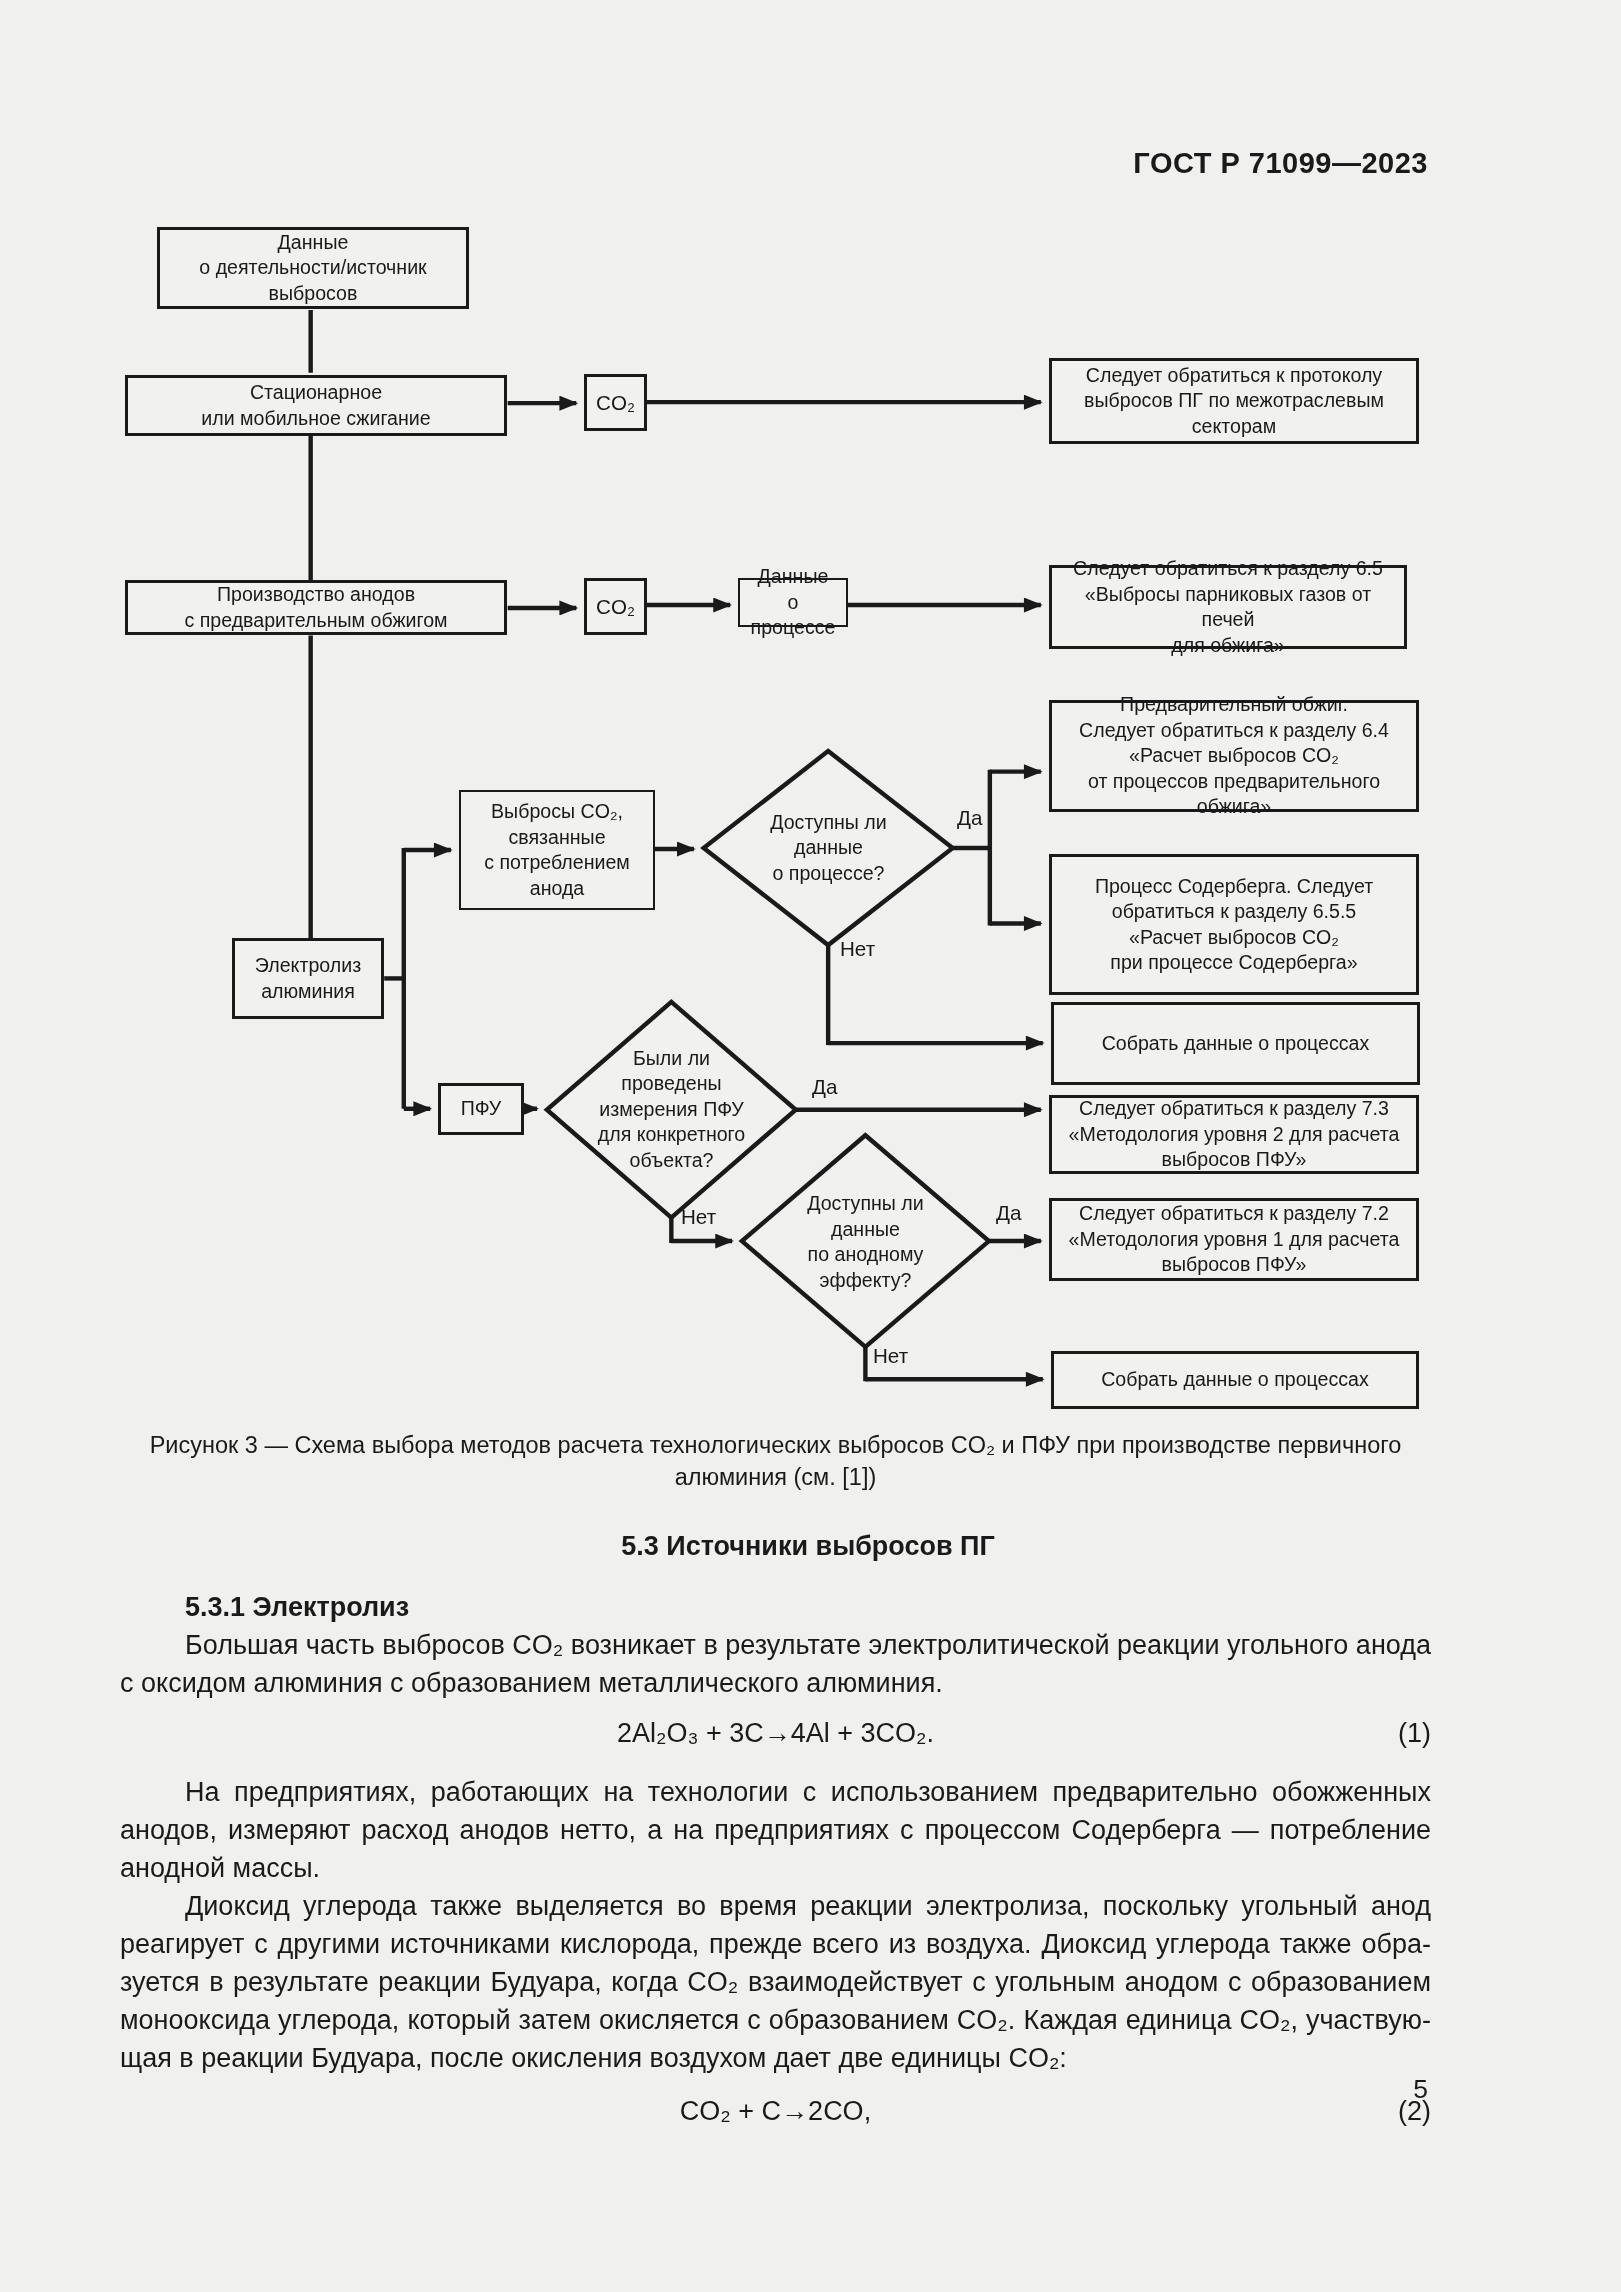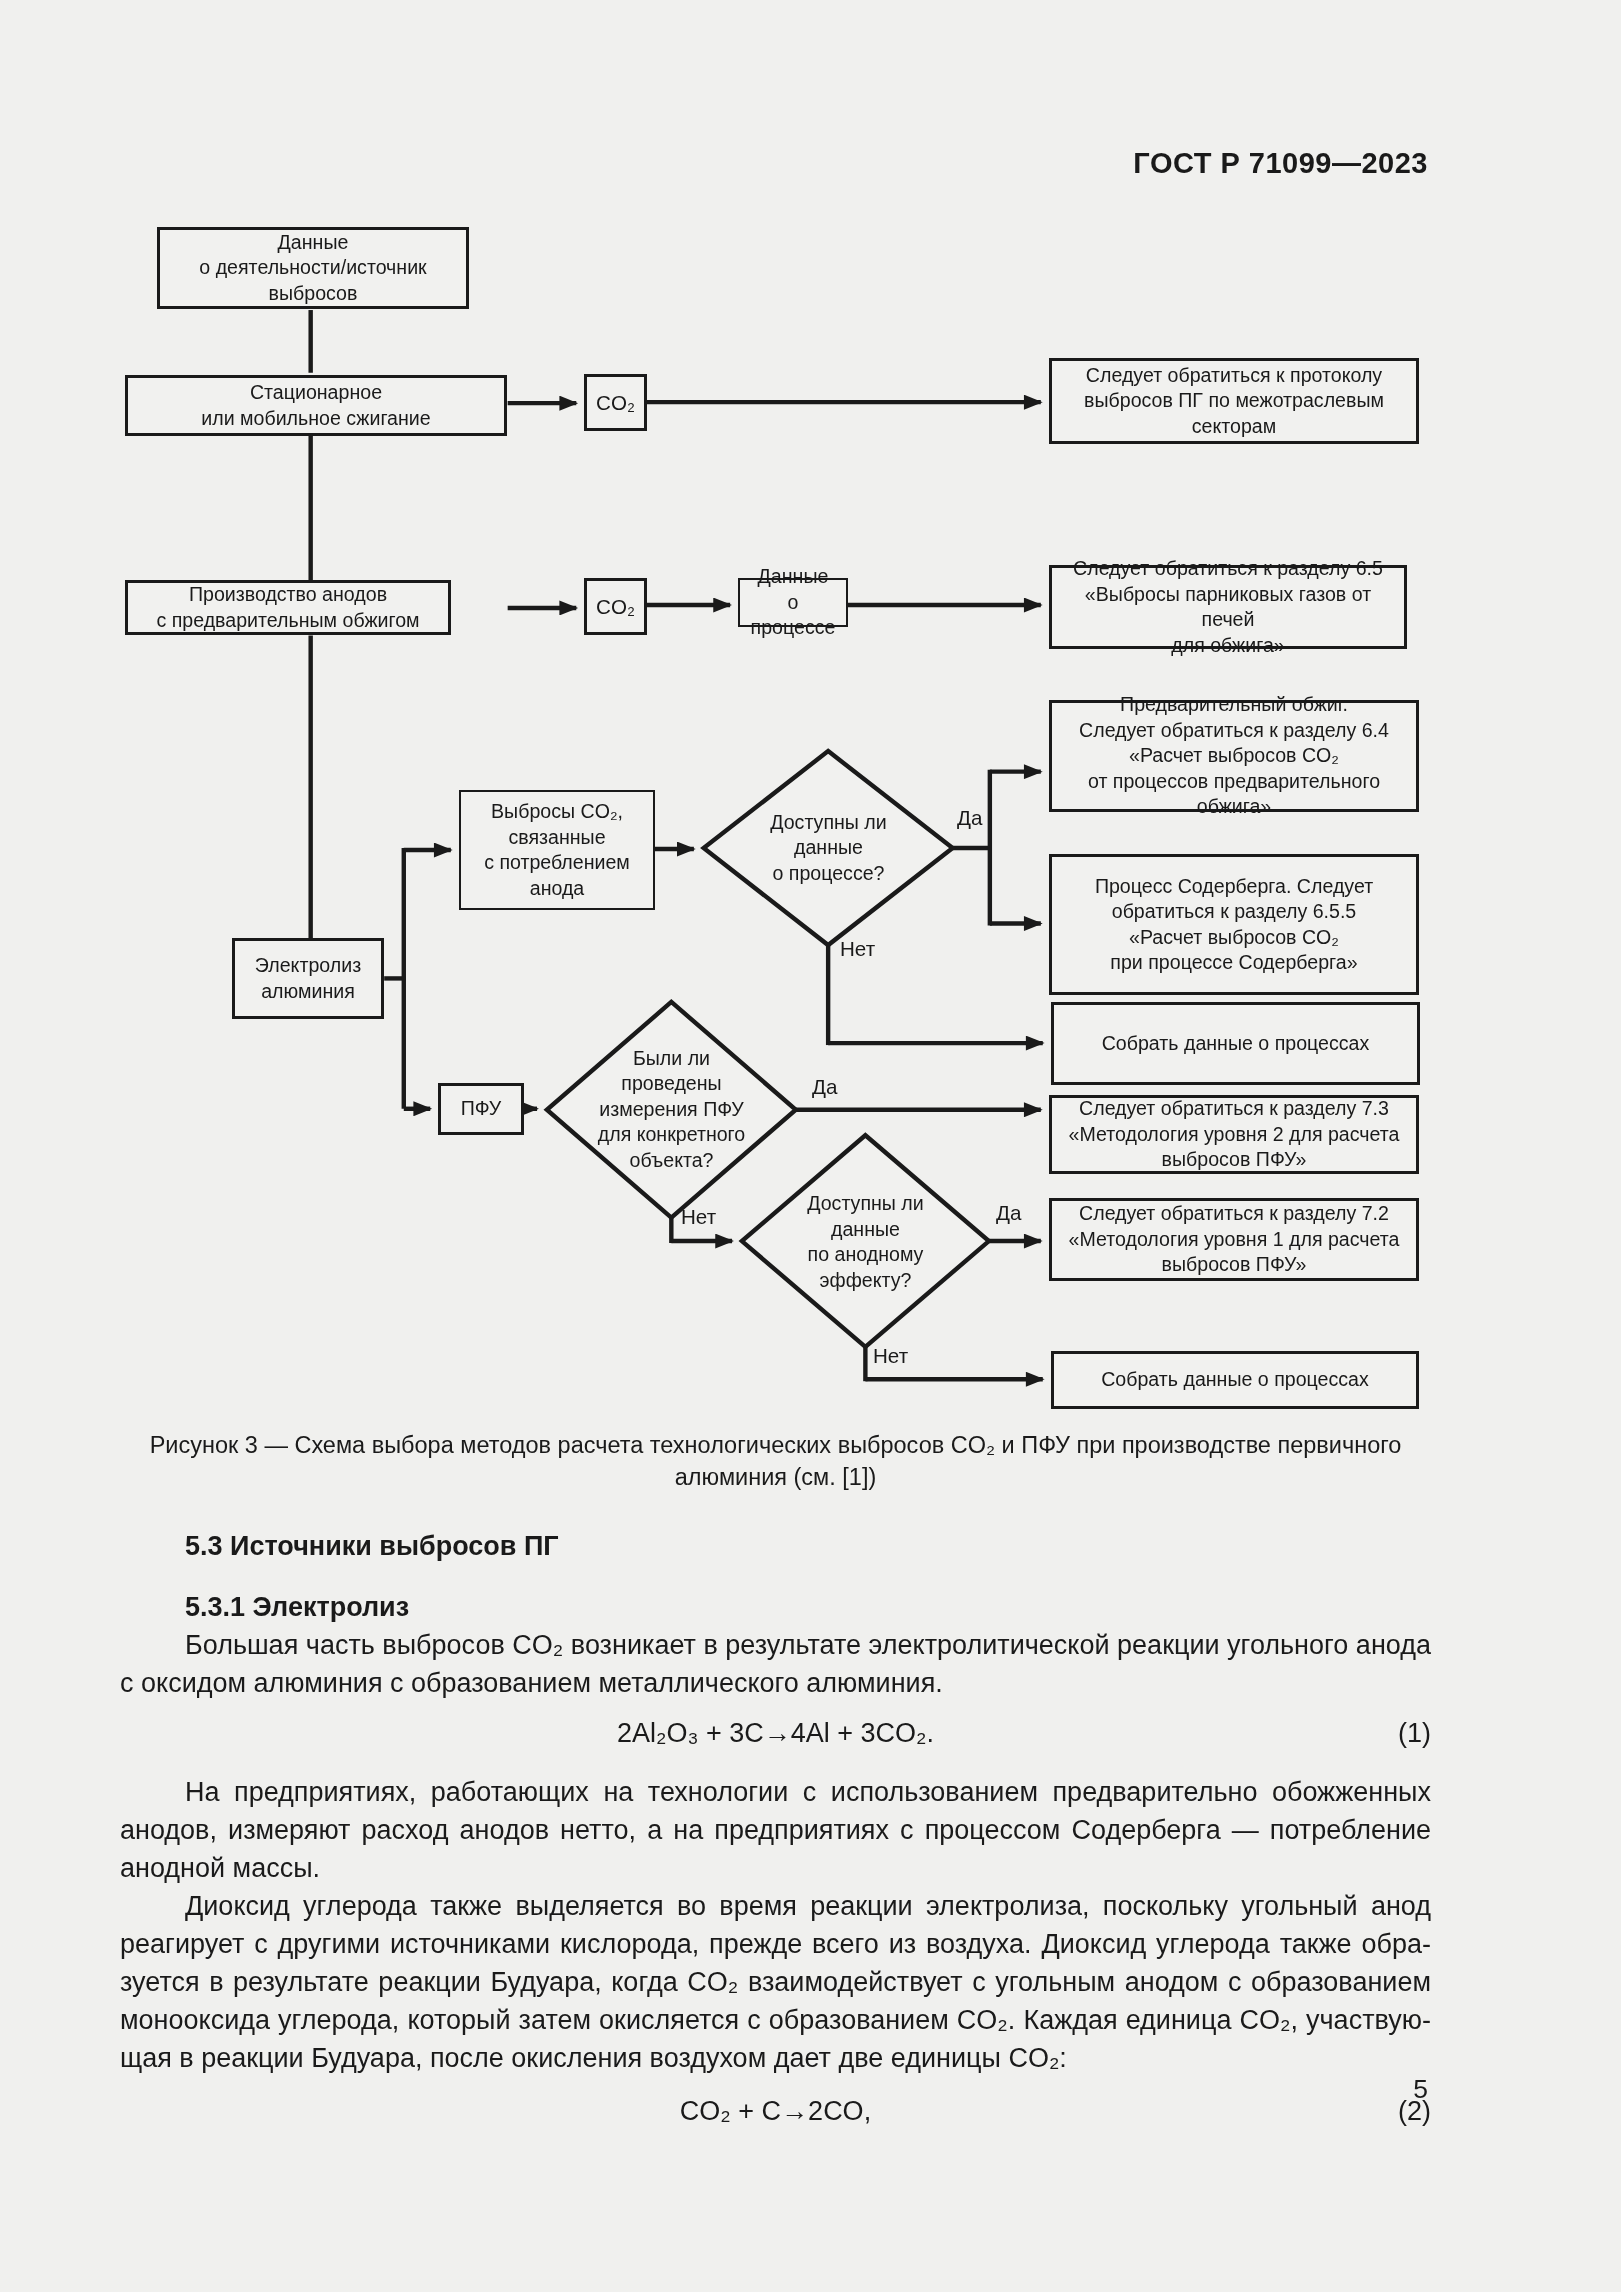--- a/index.html
+++ b/index.html
@@ -41,21 +41,21 @@
   .lbl{position:absolute;font-size:20.6px;}
   #caption{
     position:absolute;left:120px;top:1429px;width:1311px;
     text-align:center;white-space:pre-line;
     font-size:23.5px;line-height:32px;
   }
   #bodytext{
     position:absolute;left:120px;top:1527px;width:1311px;
     font-size:27px;line-height:38px;
   }
-  .h-sect{font-weight:bold;padding-left:65px;}
+  .h-sect{font-weight:bold;padding-left:65px;text-align:center;}
   .h-sub{font-weight:bold;padding-left:65px;margin-top:23px;}
   .bl{text-align:justify;text-align-last:justify;}
   .bl.last{text-align:left;text-align-last:left;}
   .bl.ind{text-indent:65px;}
   .eqrow{position:relative;height:51px;margin-top:11.8px;margin-bottom:7.8px;}
   .eqrow .eq{position:absolute;left:0;width:100%;text-align:center;}
   .eqrow .eqnum{position:absolute;right:0;top:0;}
   #page-number{position:absolute;right:193px;top:2074px;font-size:26.5px;}
 </style>
 </head>
@@ -123,21 +123,21 @@
 
   <div class="node" style="left:125px;top:375px;width:382px;height:61px;">Стационарное
 или мобильное сжигание</div>
 
   <div class="node small" style="left:584px;top:374px;width:63px;height:57px;">CO₂</div>
 
   <div class="node" style="left:1049px;top:358px;width:370px;height:86px;">Следует обратиться к протоколу
 выбросов ПГ по межотраслевым
 секторам</div>
 
-  <div class="node" style="left:125px;top:580px;width:326px;height:55px;">Производство анодов
+  <div class="node" style="left:125px;top:580px;width:382px;height:55px;">Производство анодов
 с предварительным обжигом</div>
 
   <div class="node small" style="left:584px;top:578px;width:63px;height:57px;">CO₂</div>
 
   <div class="node" style="left:738px;top:578px;width:110px;height:49px;border-width:2.9px;">Данные
 о процессе</div>
 
   <div class="node" style="left:1049px;top:565px;width:358px;height:84px;">Следует обратиться к разделу 6.5
 «Выбросы парниковых газов от печей
 для обжига»</div>

